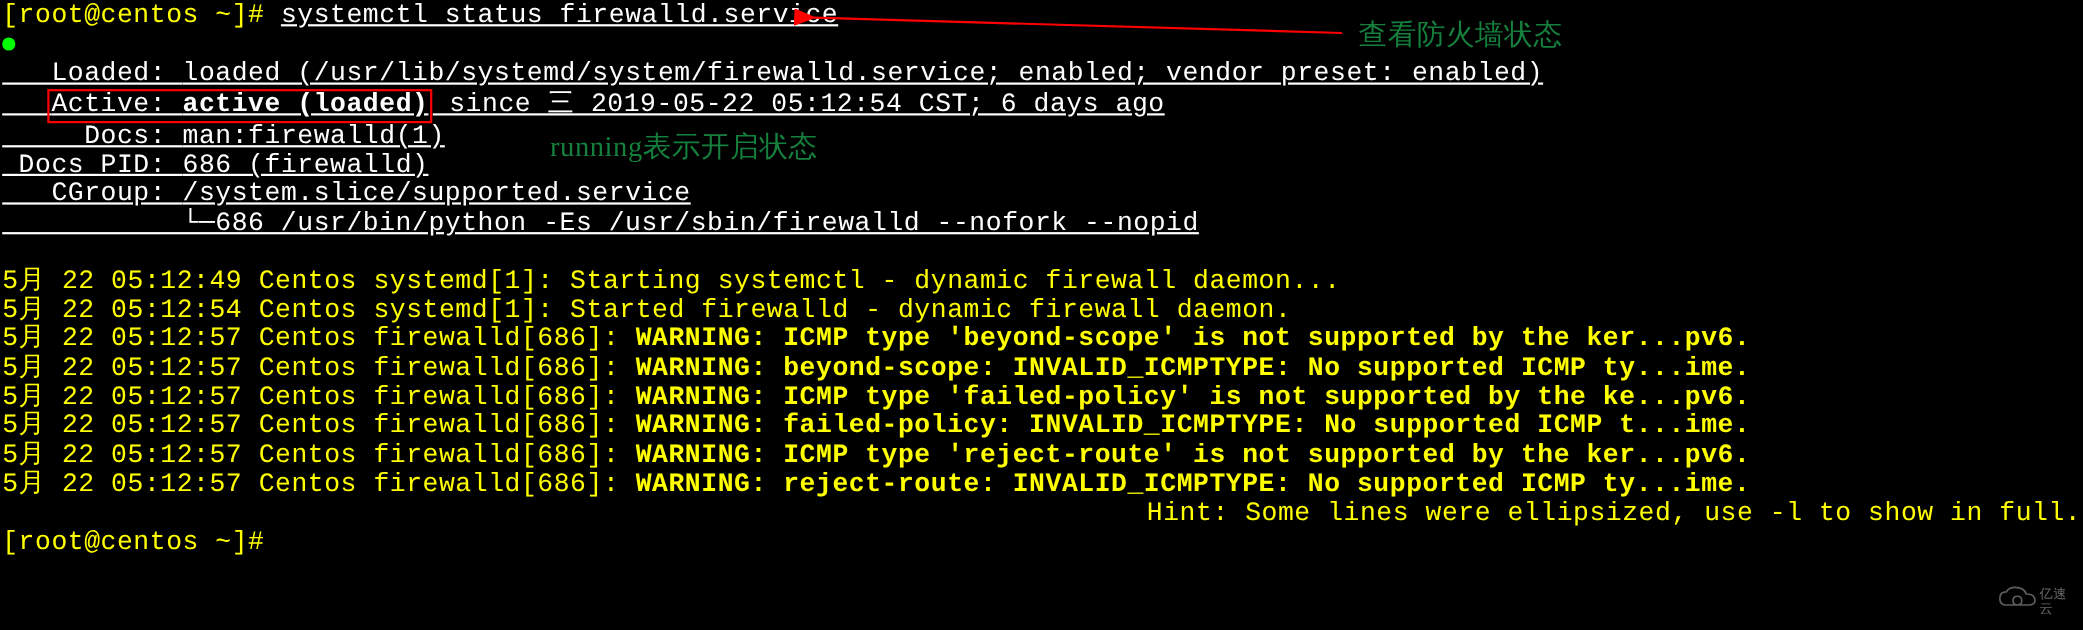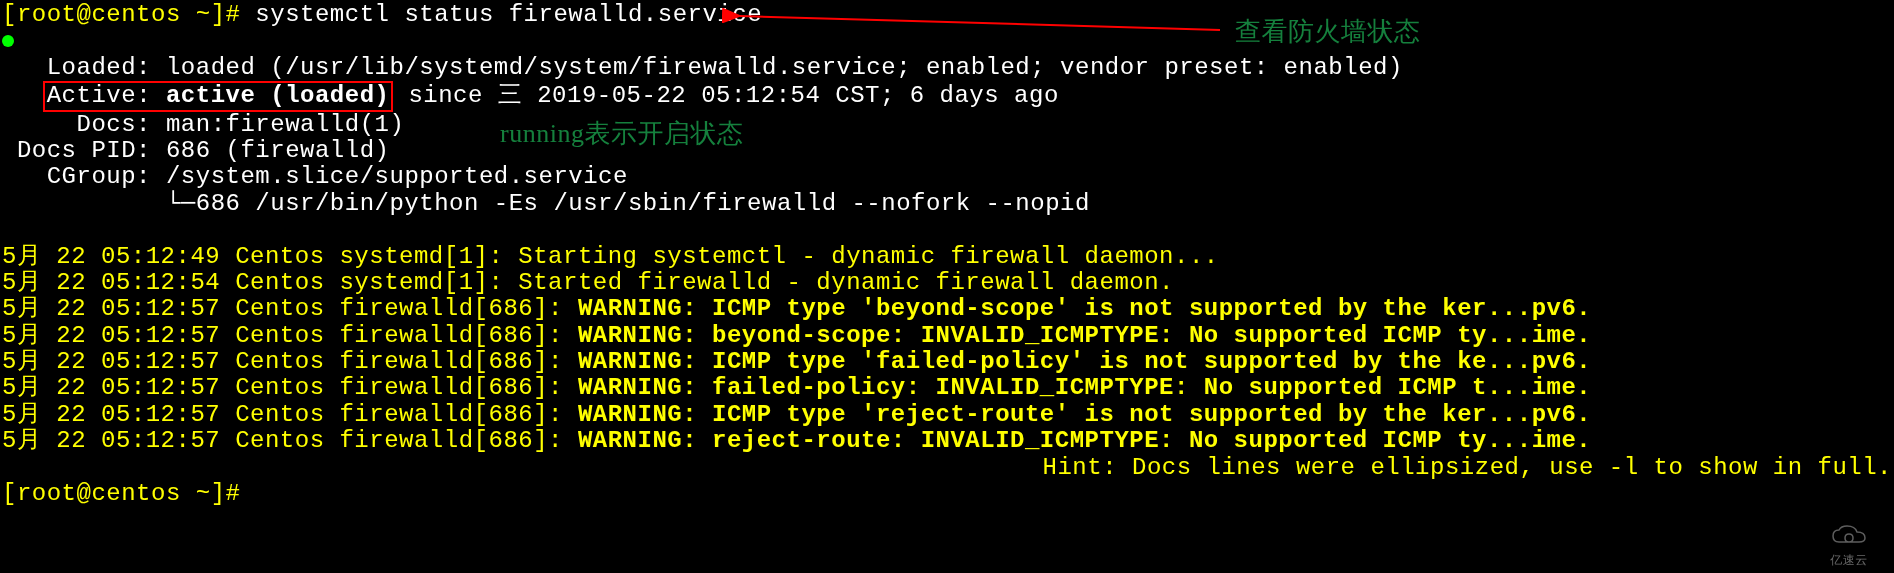--- a/index.html
+++ b/index.html
@@ -16,21 +16,21 @@
       width: 1894px;
       height: 573px;
       overflow: hidden;
       position: relative;
       padding: 2px;
       letter-spacing: 0.5px;
     }
     .line {
       white-space: pre;
     }
-    .white { color: #ffffff; }
+    .white { color: #ffffff; text-decoration: underline; }
     .yellow { color: #ffff00; text-align: right; }
     .bold { font-weight: bold; }
     .green-dot {
       display: inline-block;
       width: 12px;
       height: 12px;
       border-radius: 50%;
       background: #00ff00;
       vertical-align: middle;
       margin-right: 6px;
@@ -54,22 +54,21 @@
       position: absolute;
       right: 10px;
       bottom: 5px;
       width: 70px;
       height: 40px;
       opacity: 0.5;
       color: #cccccc;
       font-size: 16px;
       display: flex;
       align-items: center;
-      justify-content: flex-end;
-      flex-direction: column;
+      justify-content: space-between;
     }
     .watermark-cloud {
       font-size: 22px;
     }
     .watermark-text {
       font-size: 12px;
     }
   </style>
 </head>
 <body>
@@ -94,21 +93,21 @@
 
 <div class="line"><span class="yellow">5月 22 05:12:49 Centos systemd[1]: </span><span class="yellow">Starting systemctl - dynamic firewall daemon...</span></div>
 <div class="line"><span class="yellow">5月 22 05:12:54 Centos systemd[1]: </span><span class="yellow">Started firewalld - dynamic firewall daemon.</span></div>
 <div class="line"><span class="yellow">5月 22 05:12:57 Centos firewalld[686]: </span><span class="yellow bold">WARNING: ICMP type 'beyond-scope' is not supported by the ker...pv6.</span></div>
 <div class="line"><span class="yellow">5月 22 05:12:57 Centos firewalld[686]: </span><span class="yellow bold">WARNING: beyond-scope: INVALID_ICMPTYPE: No supported ICMP ty...ime.</span></div>
 <div class="line"><span class="yellow">5月 22 05:12:57 Centos firewalld[686]: </span><span class="yellow bold">WARNING: ICMP type 'failed-policy' is not supported by the ke...pv6.</span></div>
 <div class="line"><span class="yellow">5月 22 05:12:57 Centos firewalld[686]: </span><span class="yellow bold">WARNING: failed-policy: INVALID_ICMPTYPE: No supported ICMP t...ime.</span></div>
 <div class="line"><span class="yellow">5月 22 05:12:57 Centos firewalld[686]: </span><span class="yellow bold">WARNING: ICMP type 'reject-route' is not supported by the ker...pv6.</span></div>
 <div class="line"><span class="yellow">5月 22 05:12:57 Centos firewalld[686]: </span><span class="yellow bold">WARNING: reject-route: INVALID_ICMPTYPE: No supported ICMP ty...ime.</span></div>
 
-<div class="line yellow">Hint: Docs lines were ellipsized, use -l to show in full.</div>
+<div class="line yellow">Hint: Some lines were ellipsized, use -l to show in full.</div>
 
 <div class="line"><span class="yellow">[root@centos ~]</span><span class="yellow">#</span></div>
 
 <svg class="arrow-svg" style="left:720px; top:8px;" width="520" height="30">
   <defs>
     <marker id="arrowhead" markerWidth="10" markerHeight="8" refX="1" refY="4" orient="auto">
       <polygon points="10 0, 0 4, 10 8" fill="#ff0000"></polygon>
     </marker>
   </defs>
   <line x1="500" y1="22" x2="20" y2="8" stroke="#ff0000" stroke-width="2" marker-end="url(#arrowhead)"></line>

